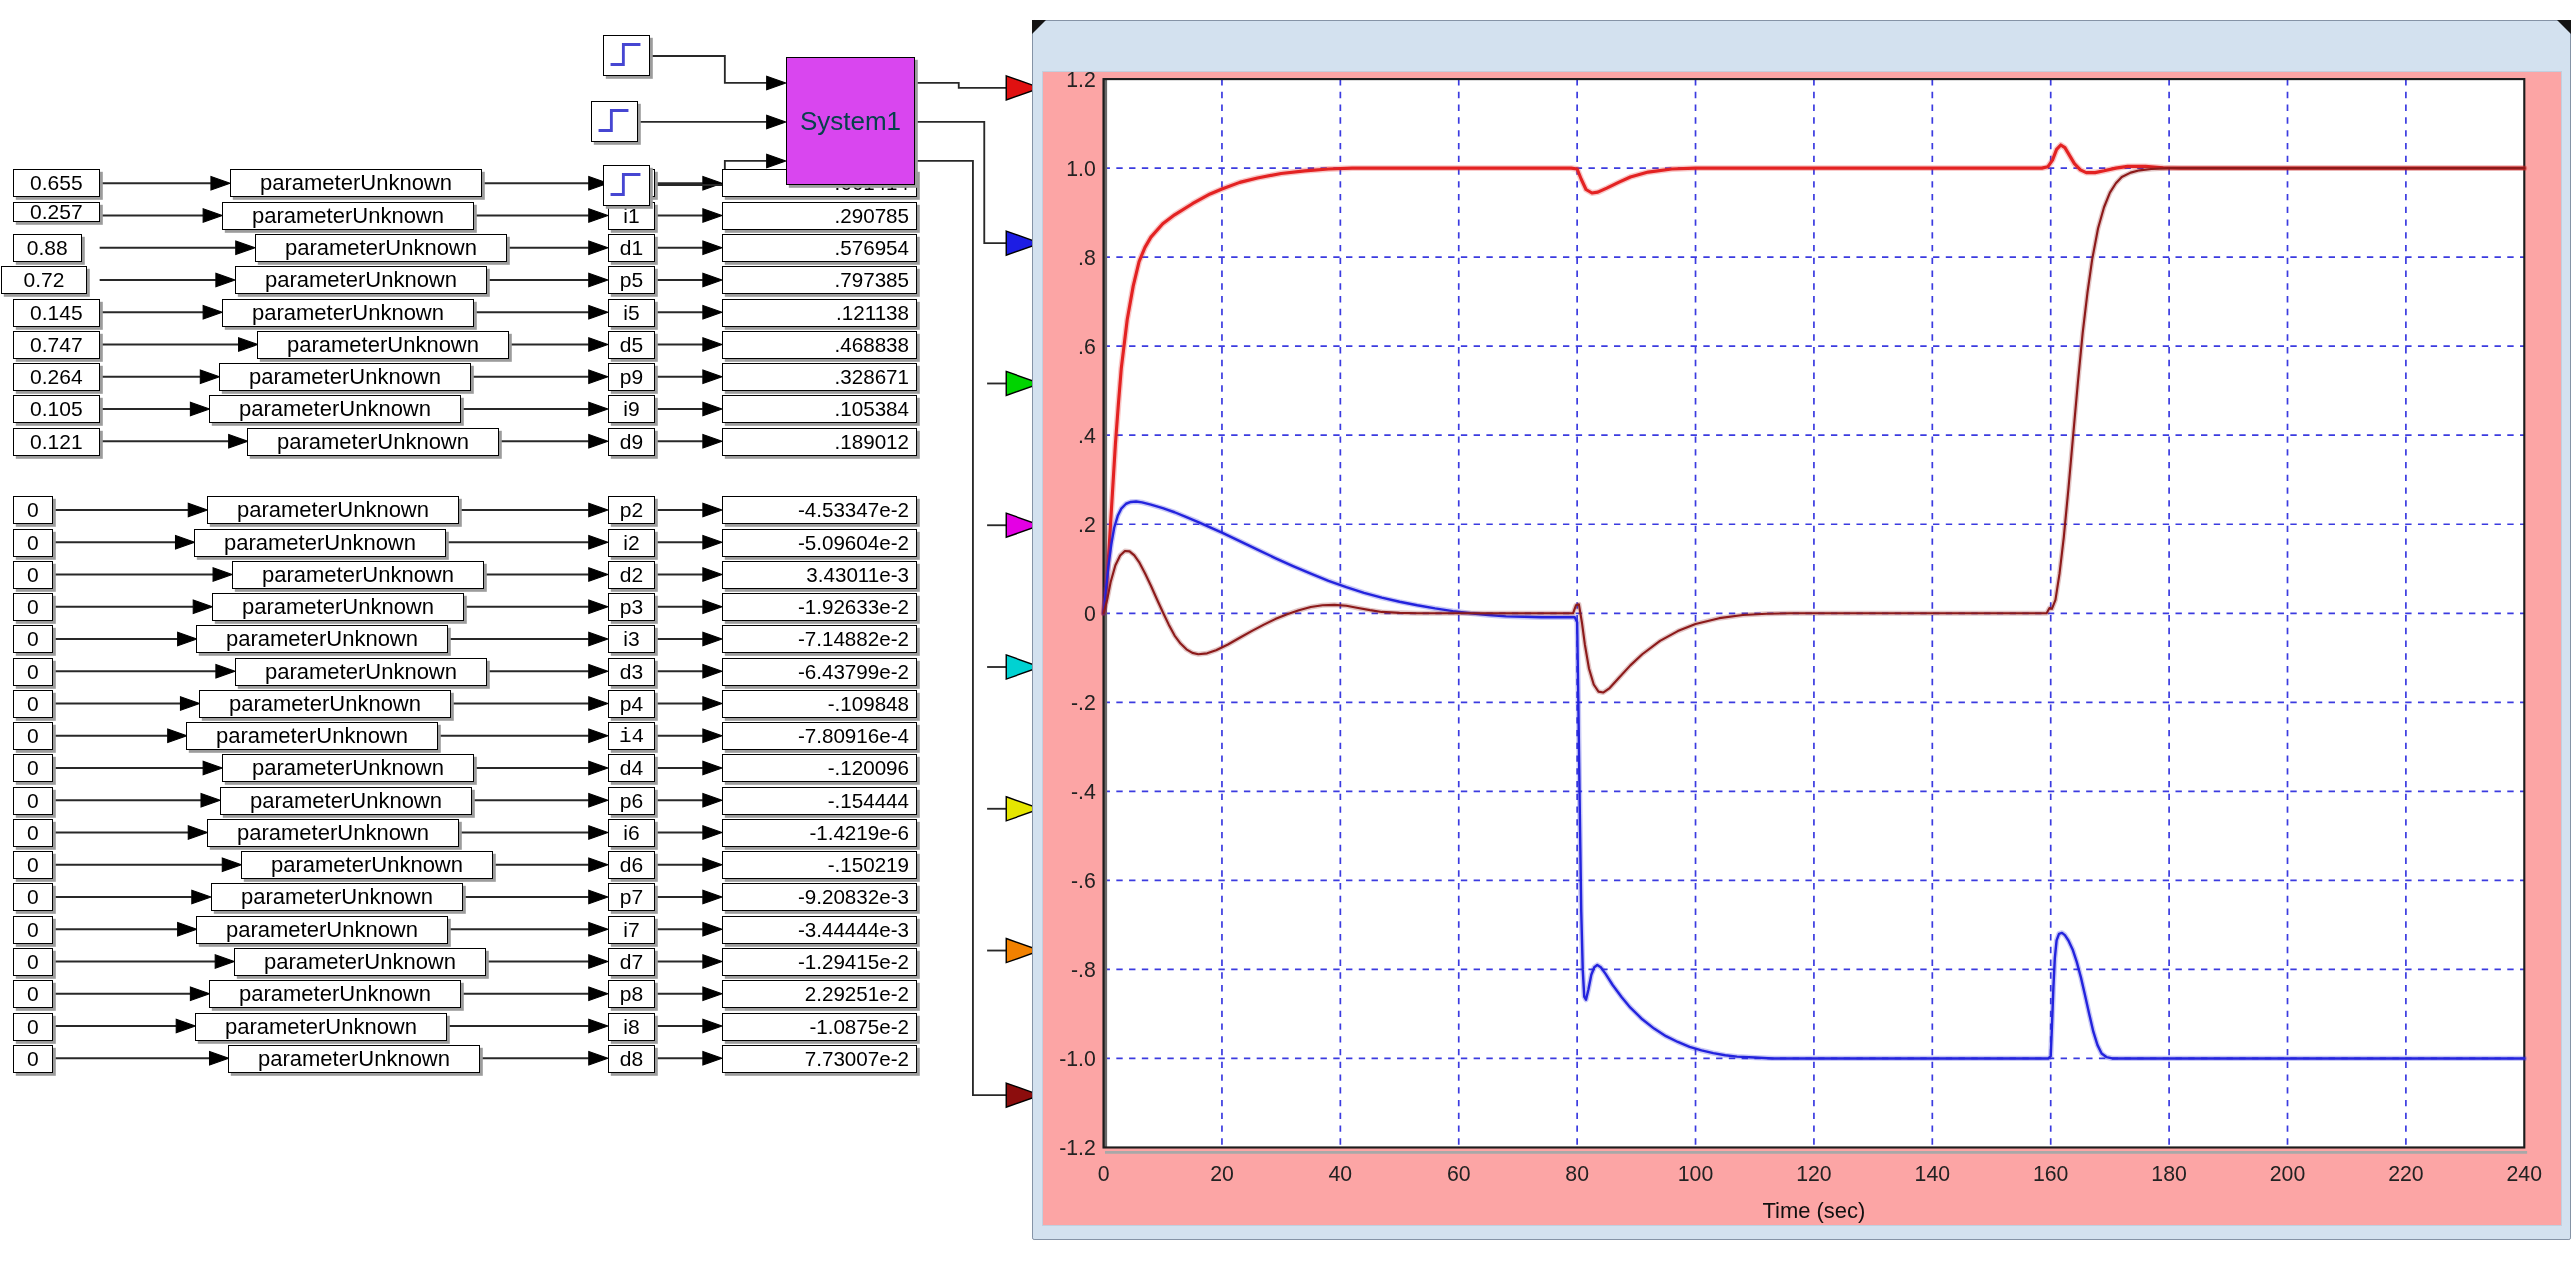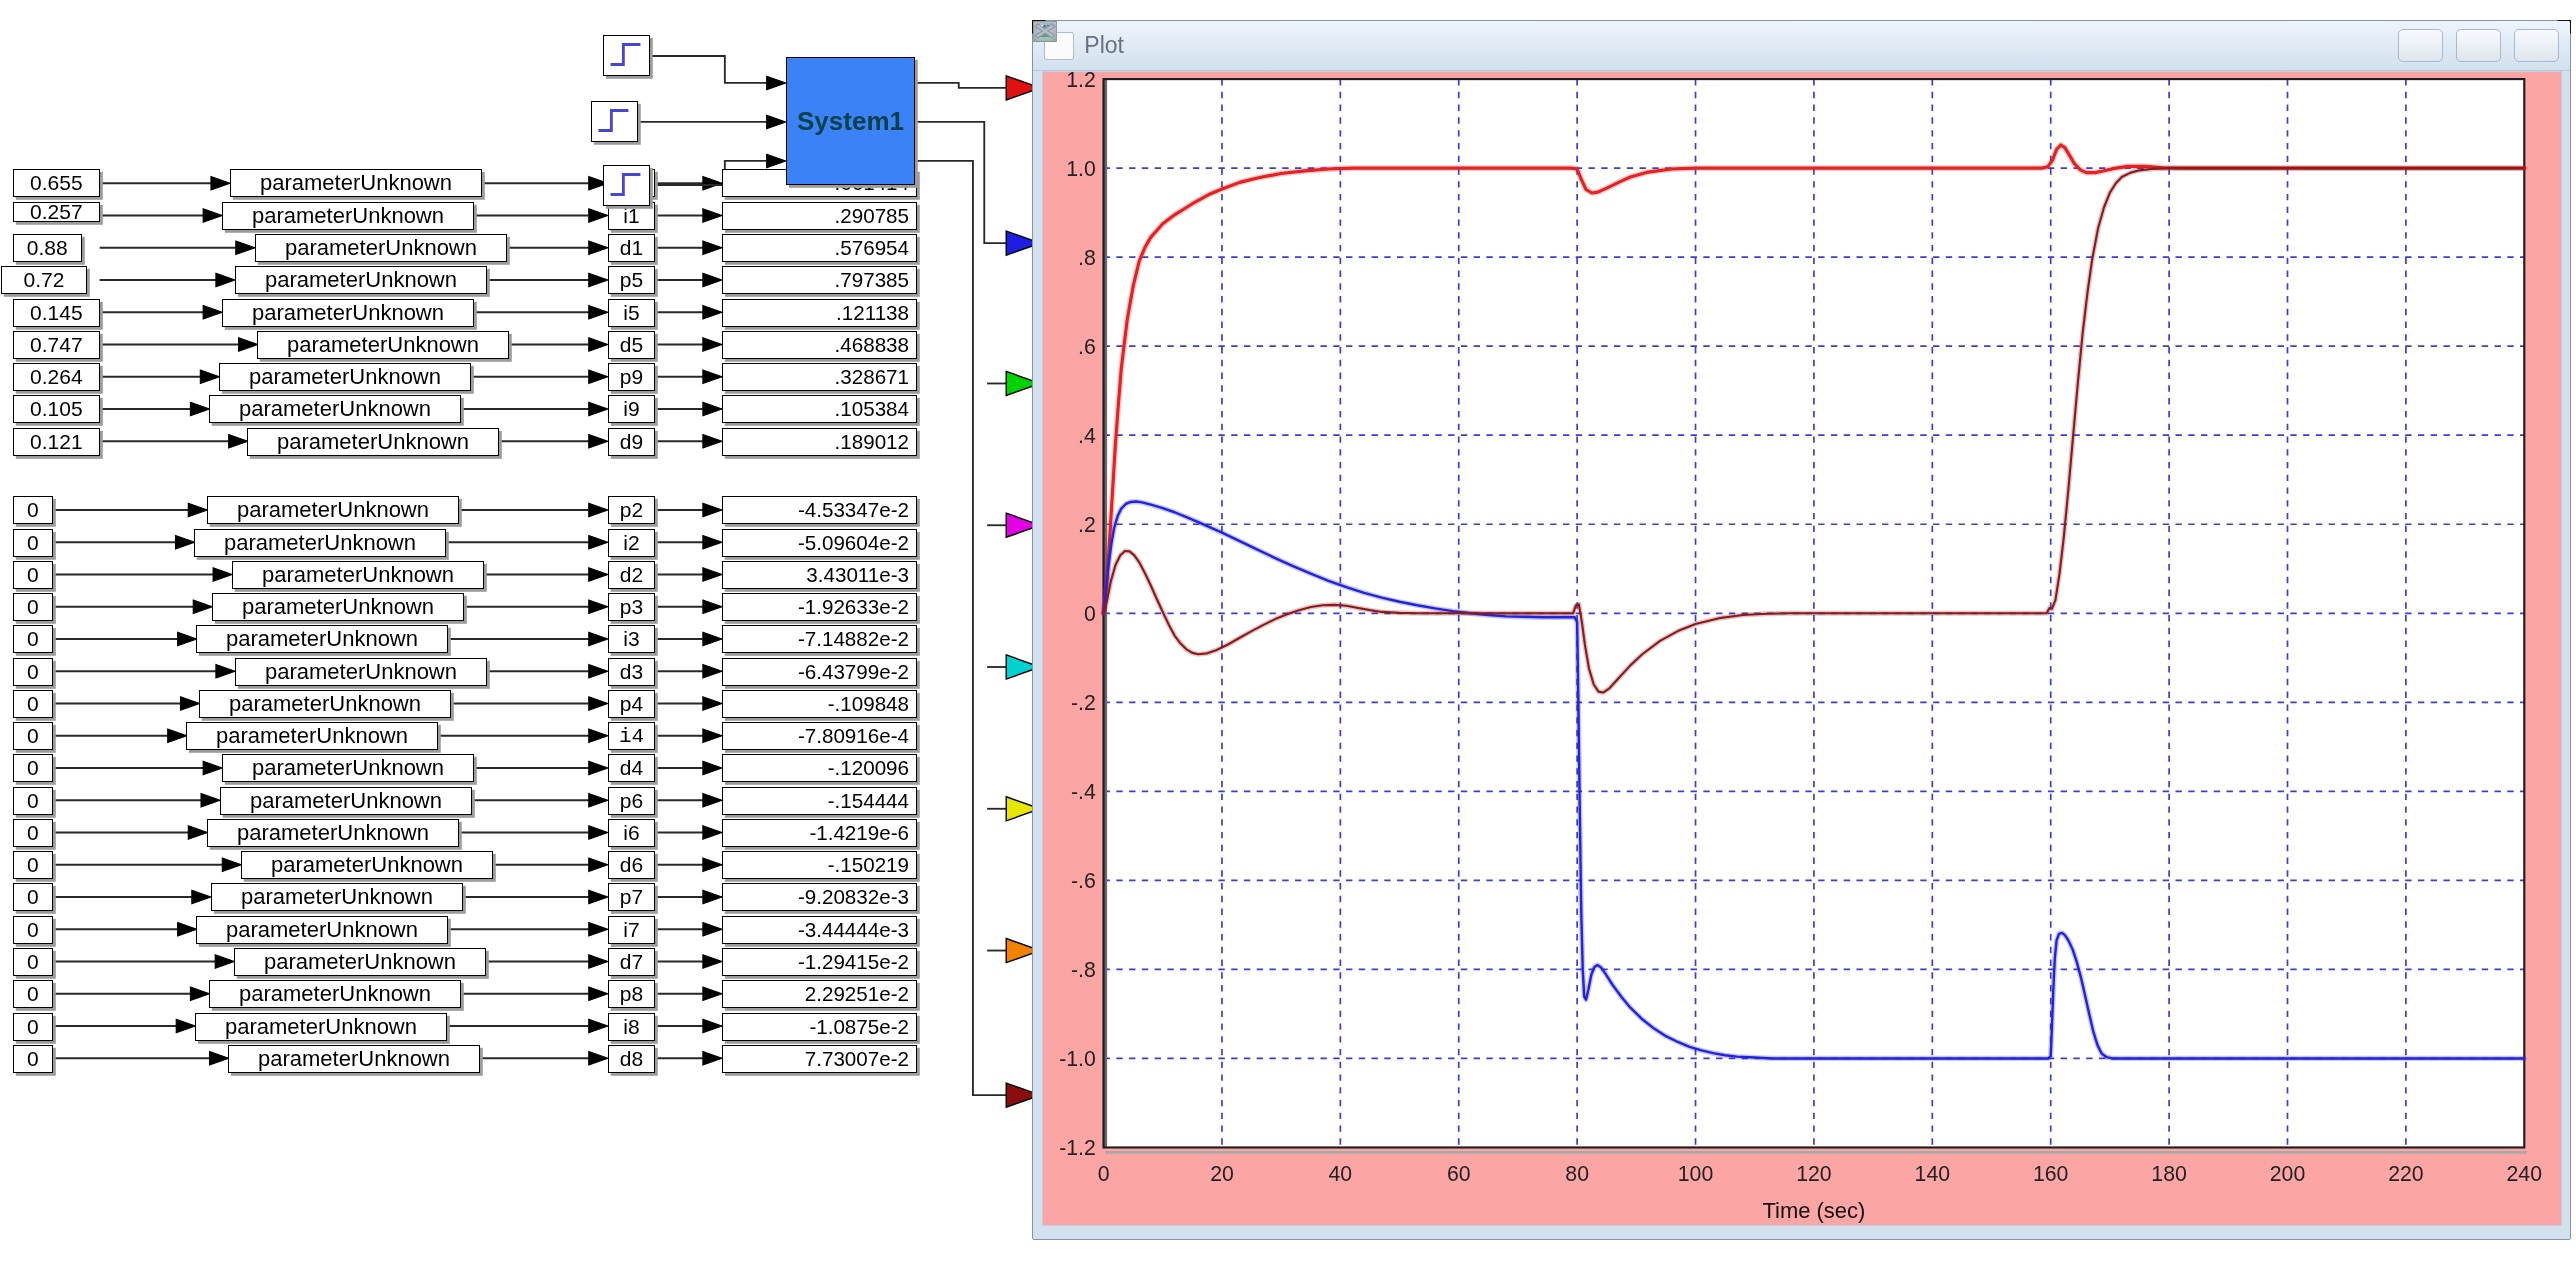--- a/index.html
+++ b/index.html
@@ -5,21 +5,21 @@
   html,body{margin:0;padding:0;background:#fff;}
   .stage{position:relative;width:2576px;height:1261px;background:#ffffff;overflow:hidden;
          font-family:"Liberation Sans",sans-serif;}
   svg{position:absolute;left:0;top:0;}
   .blk{position:absolute;background:#fff;border:1.8px solid #000;box-shadow:2.8px 2.8px 0 #9c9c9c;
        display:flex;align-items:center;justify-content:center;color:#000;box-sizing:border-box;}
   .blk.const{font-size:21px;}
   .blk.param{font-size:22px;}
   .blk.tag{font-size:21px;}
   .blk.disp{font-size:20.6px;justify-content:flex-end;padding-right:7px;}
-  .blk.sys{background:#3b82f6;font-size:26px;color:#07414b;font-weight:bold;}
+  .blk.sys{background:#d946ef;font-size:26px;color:#07414b;font-weight:normal;}
   .blk.step{background:#fff;}
   
   .plotwin{position:absolute;left:1032px;top:20px;width:1539px;height:1220px;
            background:#d3e1ef;border:1.4px solid #8593a6;border-radius:2.1px;box-sizing:border-box;}
   .titlebar{position:absolute;left:0;top:0;right:0;height:50px;
             background:linear-gradient(#eef4fb,#d2e0ee);border-bottom:0.7px solid #bccadc;
             display:flex;align-items:center;padding:0 11.3px;border-radius:1.4px 1.4px 0 0;box-sizing:border-box;}
   .wicon{width:30px;height:28px;background:#fbfbfb;border:1.4px solid #b0bccb;border-radius:2.1px;
          display:flex;align-items:center;justify-content:center;box-sizing:border-box;}
   .wtitle{margin-left:10px;font-size:23px;color:#68727f;}
@@ -348,48 +348,20 @@
         <svg width="43" height="37" viewBox="0 0 60 52">
           <polyline points="9,40 27,40 27,12 51,12" fill="none" stroke="#4646d2" stroke-width="4"></polyline>
         </svg>
       </div>
       <div class="blk sys" style="left: 786px; top: 57px; width: 129px; height: 128px;">System1</div>
     </div>
 
   <div class="plotwin">
     <div class="corner tl"></div>
     <div class="corner tr"></div>
-    <div class="titlebar">
-      <div class="wicon">
-        <svg width="24" height="21" viewBox="0 0 34 30">
-          <rect x="1" y="1" width="32" height="28" fill="#f4f7f4" stroke="#8a958a" stroke-width="2"></rect>
-          <polygon points="2,28 2,14 10,20 18,6 26,14 32,10 32,28" fill="#4aa96c"></polygon>
-          <polyline points="2,12 10,16 18,4 26,10 32,6" fill="none" stroke="#2a6aa0" stroke-width="2.5"></polyline>
-        </svg>
-      </div>
-      <span class="wtitle">Plot</span>
-      <div class="wbtns">
-        <div class="wbtn" title="minimize">
-          <svg width="24" height="18.4" viewBox="0 0 34 26">
-            <rect x="4" y="10" width="26" height="8" rx="3" fill="#b9c1cc" stroke="#8e97a5" stroke-width="2"></rect>
-          </svg>
-        </div>
-        <div class="wbtn" title="maximize">
-          <svg width="24" height="20" viewBox="0 0 34 28">
-            <rect x="4" y="3" width="26" height="22" rx="4" fill="none" stroke="#aeb6c2" stroke-width="5"></rect>
-            <rect x="12" y="10" width="10" height="8" fill="#aeb6c2"></rect>
-          </svg>
-        </div>
-        <div class="wbtn" title="close">
-          <svg width="24" height="20" viewBox="0 0 34 28">
-            <path d="M7 4 L17 11 L27 4 L31 8 L21 14 L31 20 L27 24 L17 17 L7 24 L3 20 L13 14 L3 8 Z" fill="#b3bbc7" stroke="#8e97a5" stroke-width="1.5"></path>
-          </svg>
-        </div>
-      </div>
-    </div>
     <div class="client">
       <svg id="plot" width="1522" height="1157" viewBox="0 0 2146 1632">
           <rect x="85" y="10" width="2004" height="1507" fill="#fff"></rect>
           <line x1="252" y1="10" x2="252" y2="1517" stroke="#3b3be0" stroke-width="2.4" stroke-dasharray="9 9"></line>
           <line x1="419" y1="10" x2="419" y2="1517" stroke="#3b3be0" stroke-width="2.4" stroke-dasharray="9 9"></line>
           <line x1="586" y1="10" x2="586" y2="1517" stroke="#3b3be0" stroke-width="2.4" stroke-dasharray="9 9"></line>
           <line x1="753" y1="10" x2="753" y2="1517" stroke="#3b3be0" stroke-width="2.4" stroke-dasharray="9 9"></line>
           <line x1="920" y1="10" x2="920" y2="1517" stroke="#3b3be0" stroke-width="2.4" stroke-dasharray="9 9"></line>
           <line x1="1087" y1="10" x2="1087" y2="1517" stroke="#3b3be0" stroke-width="2.4" stroke-dasharray="9 9"></line>
           <line x1="1254" y1="10" x2="1254" y2="1517" stroke="#3b3be0" stroke-width="2.4" stroke-dasharray="9 9"></line>

